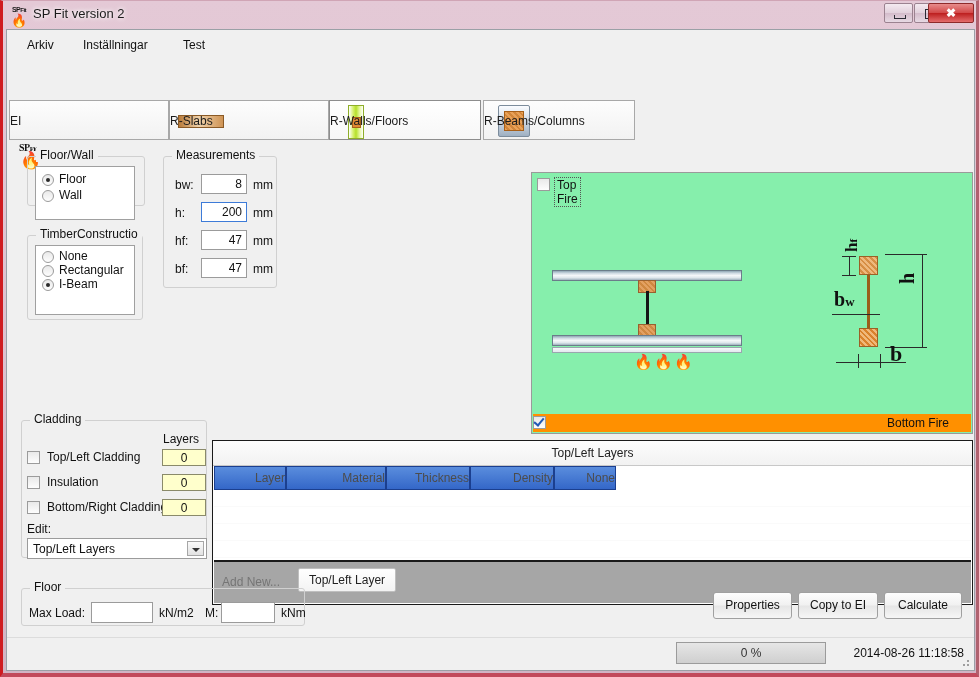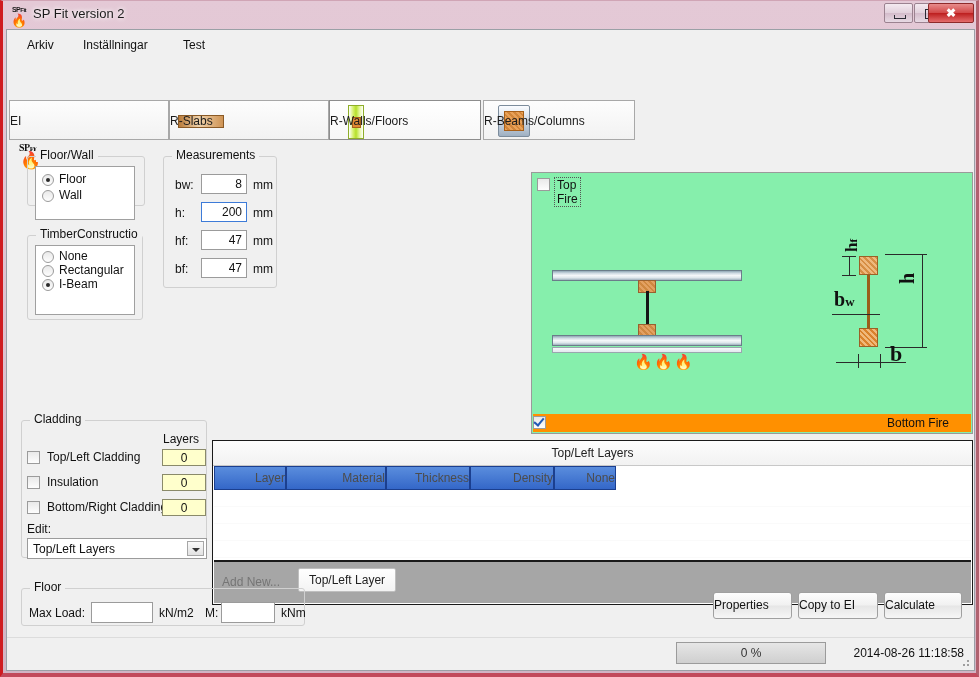--- a/index.html
+++ b/index.html
@@ -319,21 +319,21 @@
     background:linear-gradient(to bottom,#ffffff,#f3f3f3);
     border:1px solid #bfbfbf;border-radius:2px;
     font-size:12px;color:#222;line-height:23px;cursor:default;
   }
 
   
   .btn{
     position:absolute;box-sizing:border-box;height:27px;
     background:linear-gradient(to bottom,#fdfdfd 0%,#f1f1f1 48%,#e6e6e6 52%,#f6f6f6 100%);
     border:1px solid #a0a0a0;border-radius:3px;
-    font-size:12px;color:#111;line-height:25px;cursor:default;
+    font-size:12px;color:#111;text-align:center;line-height:25px;cursor:default;
   }
   .txt-input{
     position:absolute;box-sizing:border-box;height:21px;
     border:1px solid #9b9b9b;background:#fff;
   }
 
   
   #statusbar{
     position:absolute;left:0;right:0;bottom:0;height:32px;
     background:#f0f0f0;border-top:1px solid #dcdcdc;

